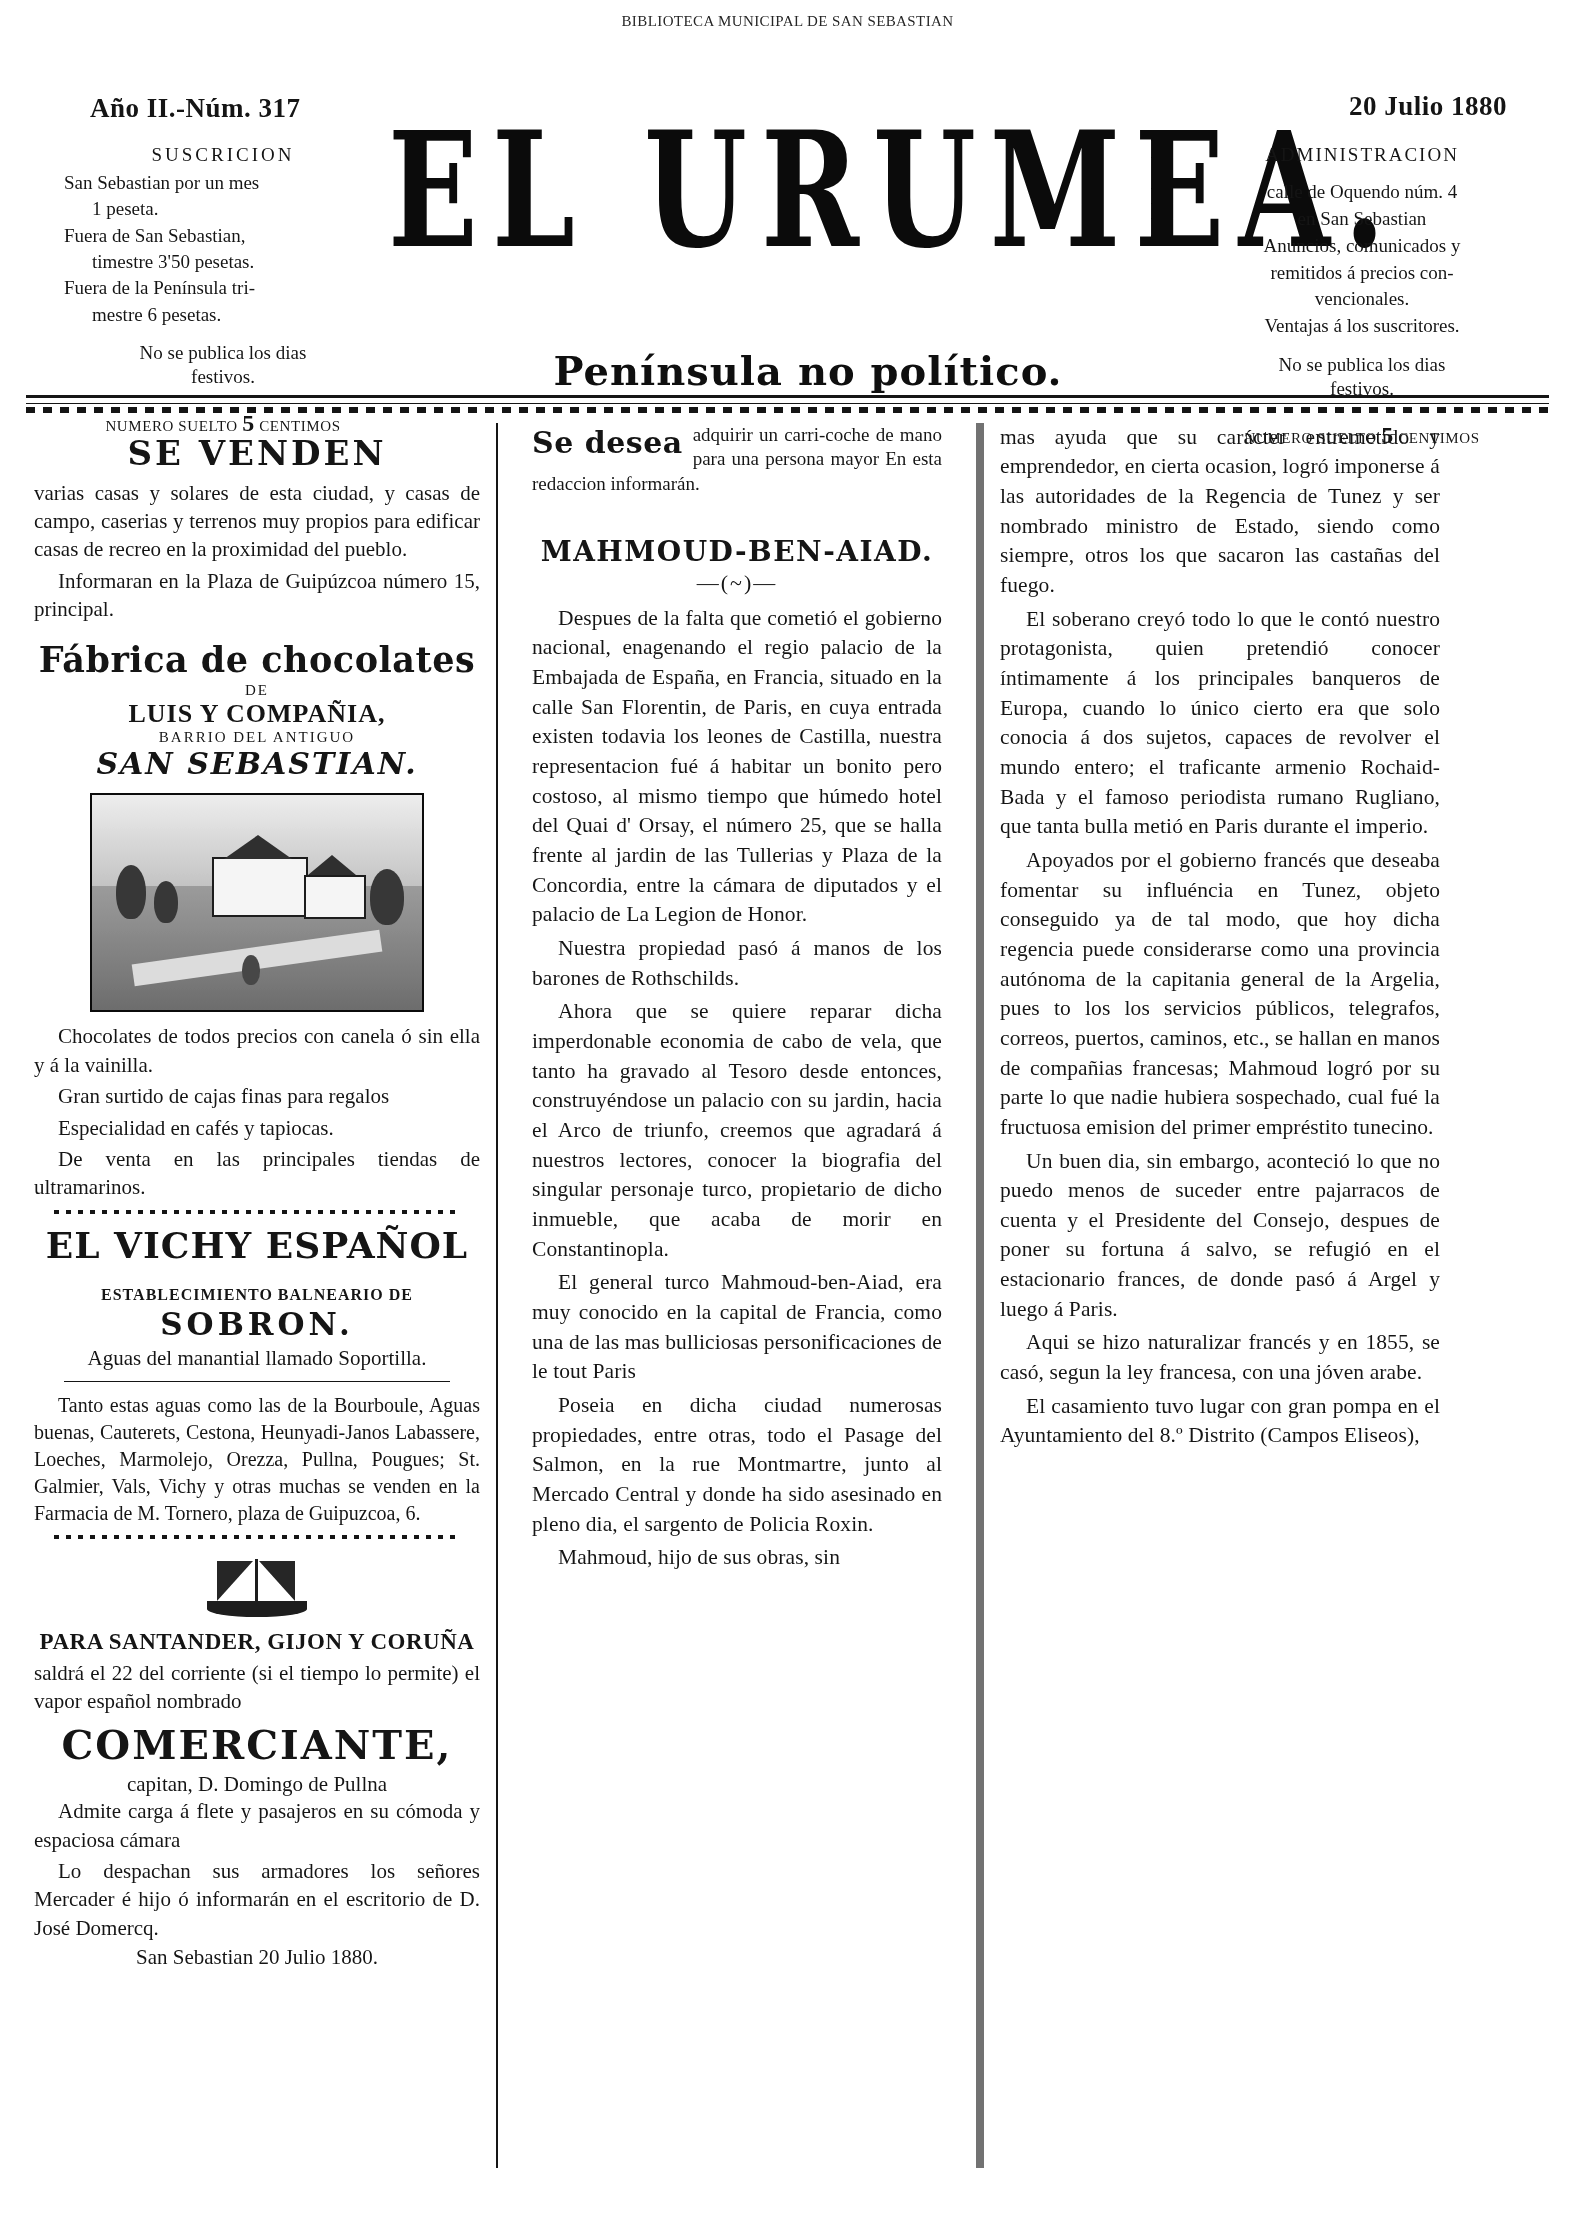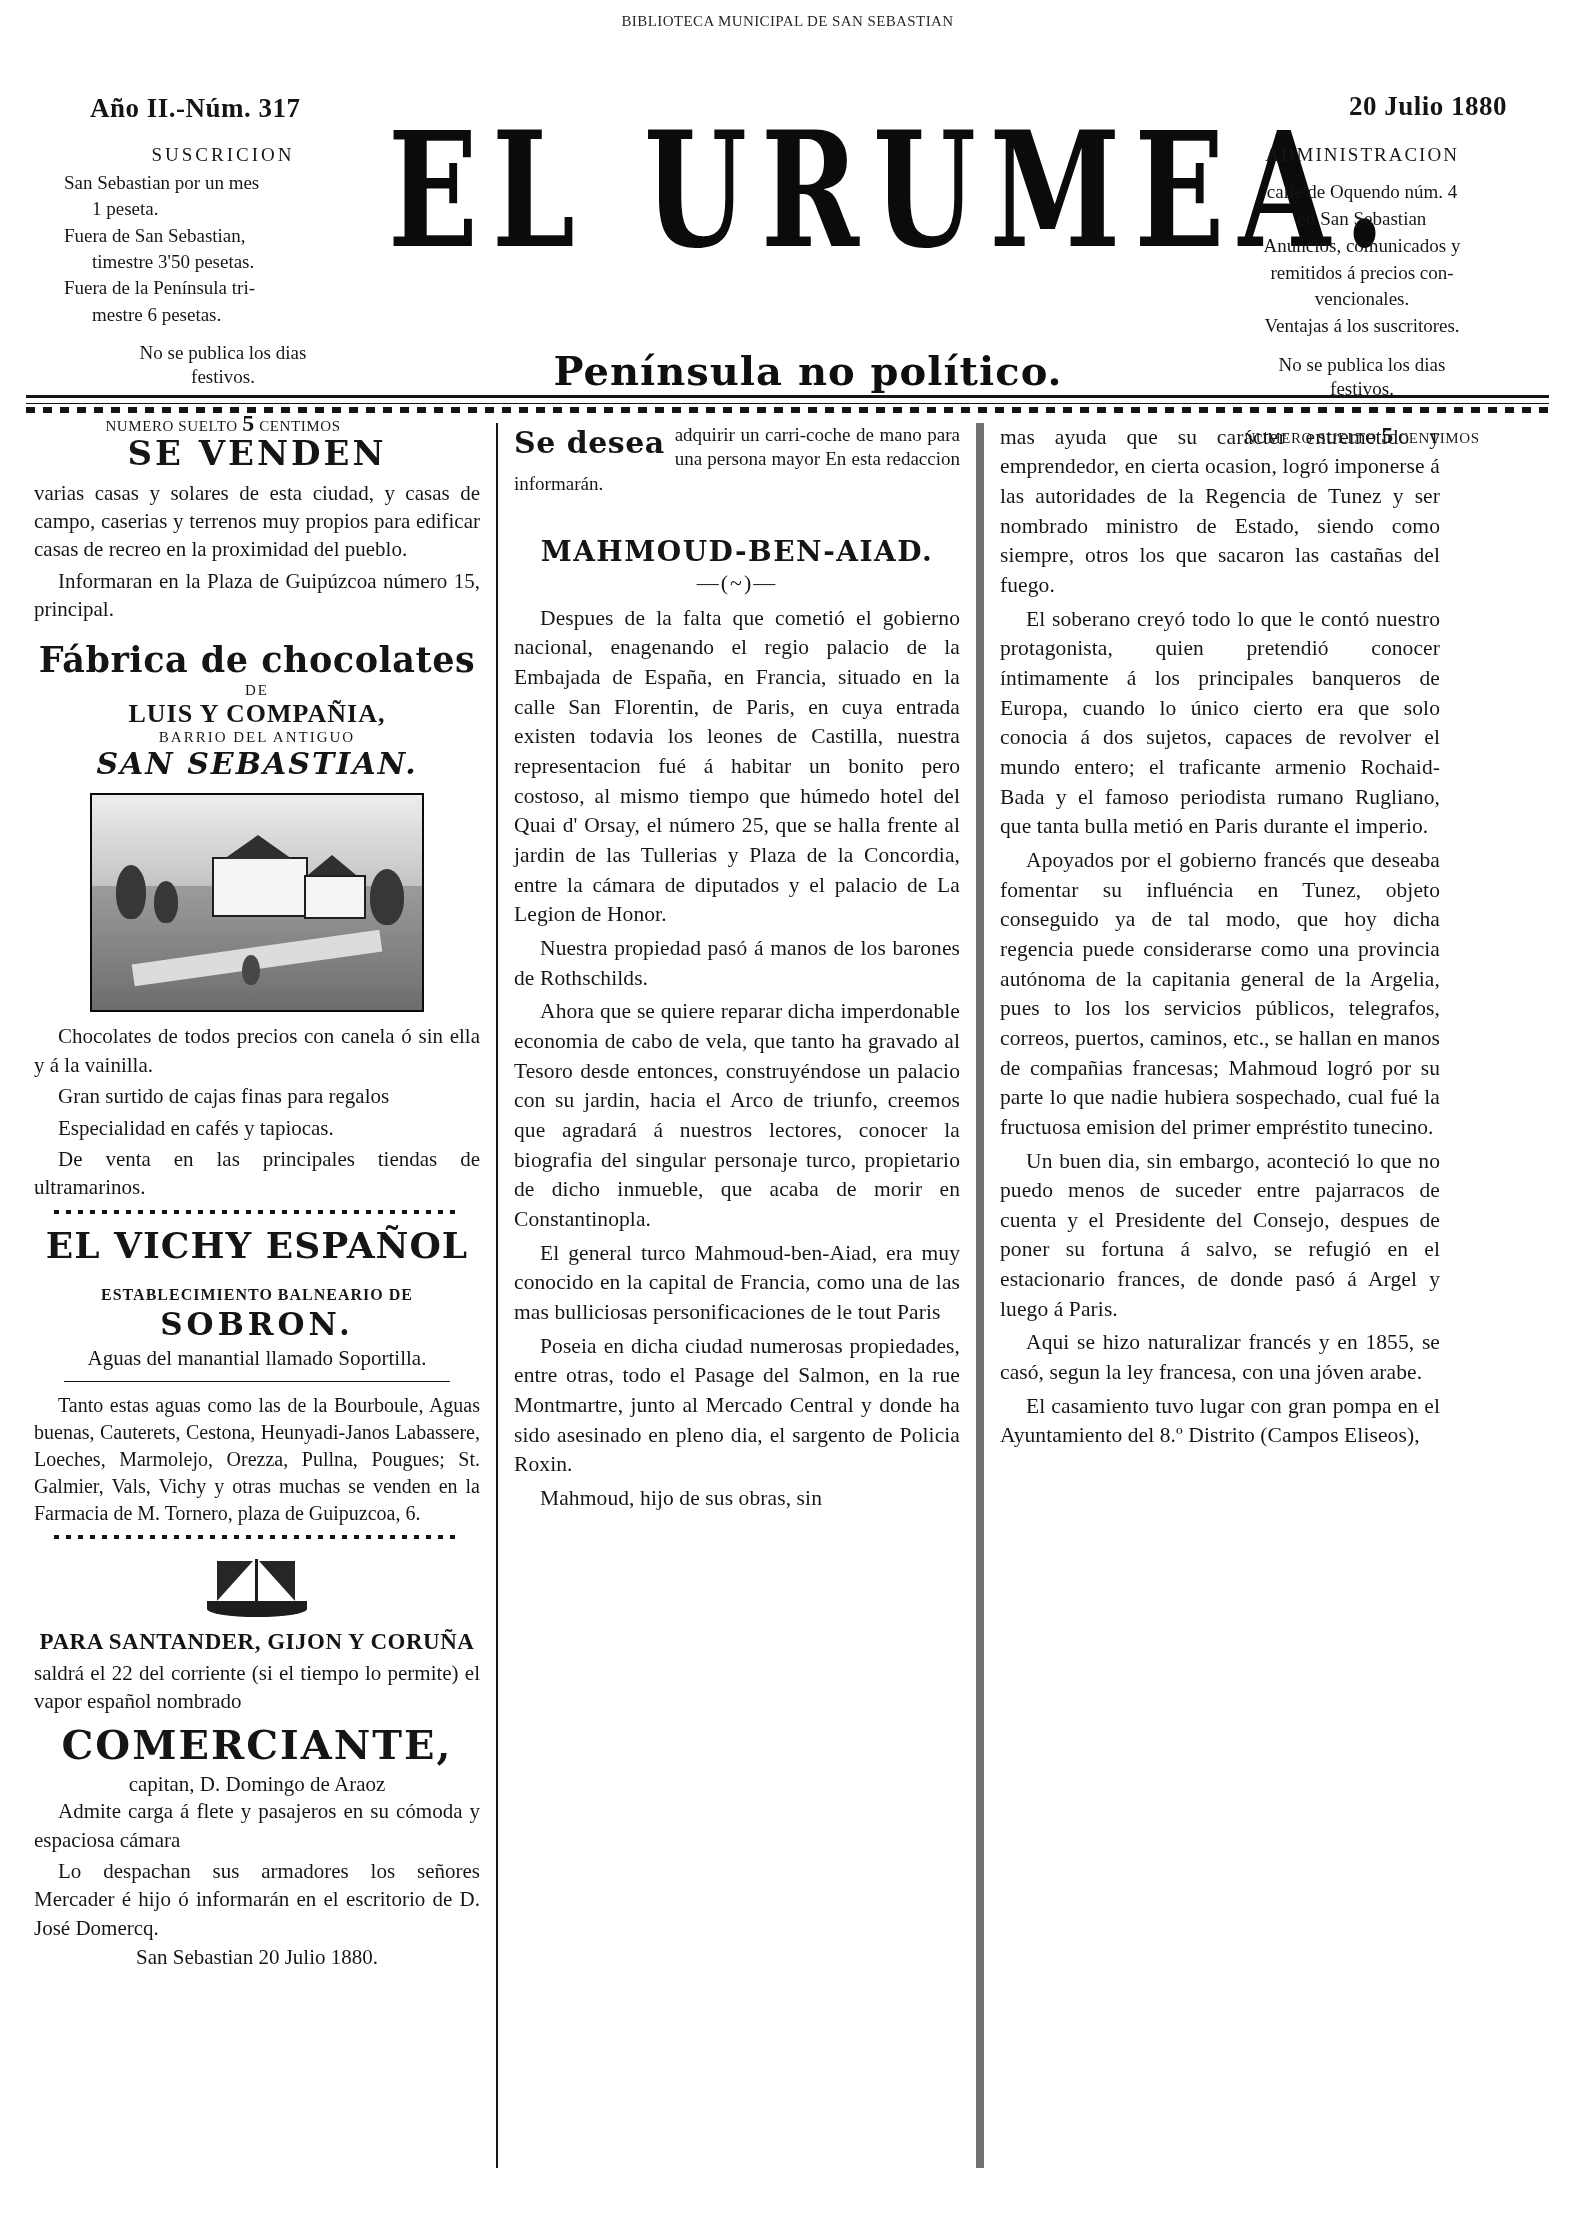--- a/index.html
+++ b/index.html
@@ -156,21 +156,21 @@
   .columns {
     display: flex;
     margin: 10px 26px 0 26px;
     height: 1745px;
   }
   .col {
     box-sizing: border-box;
     position: relative;
   }
   .col-1 { width: 470px; padding: 0 16px 0 8px; }
-  .col-2 { width: 480px; padding: 0 16px; border-left: 2px solid #1a1a1a; }
+  .col-2 { width: 480px; padding: 0 34px; border-left: 2px solid #1a1a1a; }
   .col-3 { width: 470px; padding: 0 6px 0 16px; border-left: 8px solid #737373; }
 
   .body-text {
     font-size: 21.5px;
     line-height: 1.38;
     text-align: justify;
     font-family: "Liberation Serif", serif;
     letter-spacing: 0.1px;
   }
   .body-text p {
@@ -481,21 +481,21 @@
         <div class="mast"></div>
         <div class="sail sail-l"></div>
         <div class="sail sail-r"></div>
       </div>
 
       <div class="santander">PARA SANTANDER, GIJON Y CORUÑA</div>
       <div class="ad-text">
         <p class="noind">saldrá el 22 del corriente (si el tiempo lo permite) el vapor español nombrado</p>
       </div>
       <div class="comerciante">COMERCIANTE,</div>
-      <div class="center" style="font-size:21px;">capitan, D. Domingo de Araoz</div>
+      <div class="center" style="font-size:21px;">capitan, D. Domingo de Pullna</div>
       <div class="ad-text">
         <p>Admite carga á flete y pasajeros en su cómoda y espaciosa cámara</p>
         <p>Lo despachan sus armadores los señores Mercader é hijo ó informarán en el escritorio de D. José Domercq.</p>
       </div>
       <div class="center" style="font-size:21px; margin-top:2px;">San Sebastian 20 Julio 1880.</div>
     </div>
 
     <div class="col col-2">
       <div class="clearfix">
         <span class="desea-head">Se desea</span>

